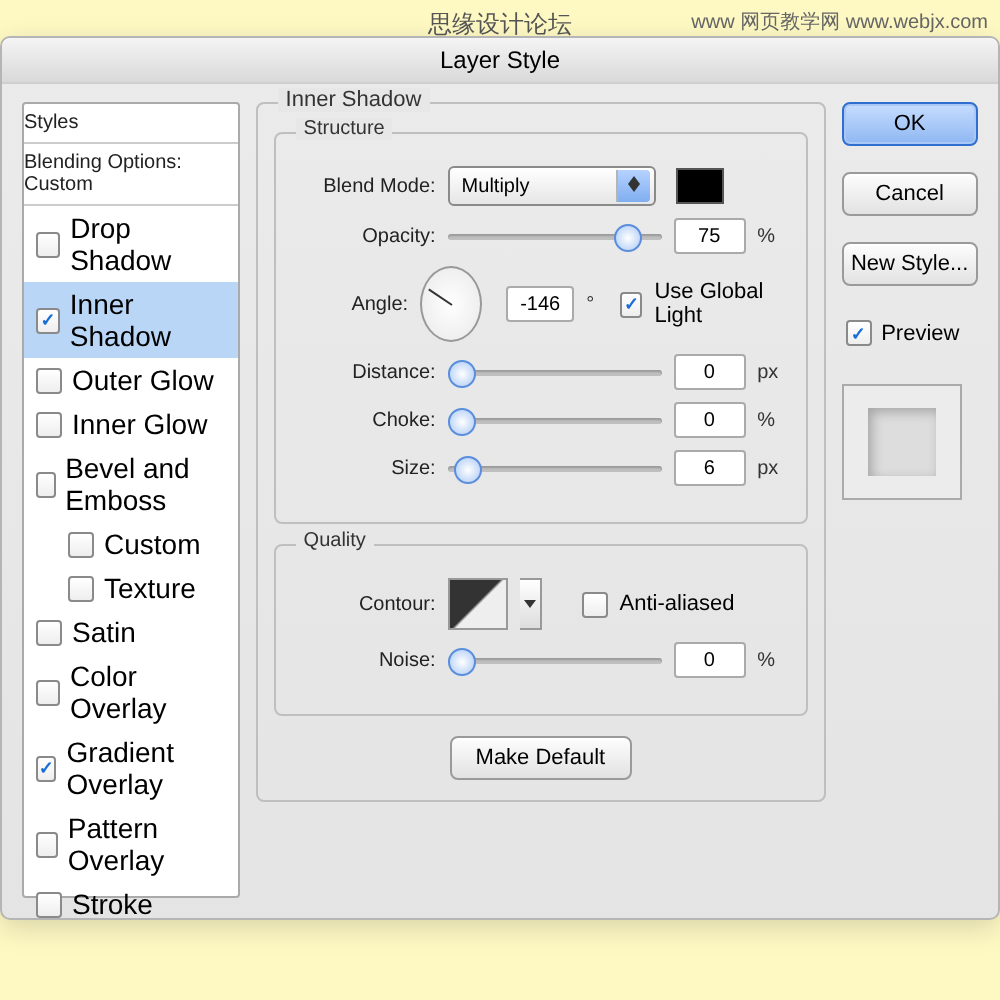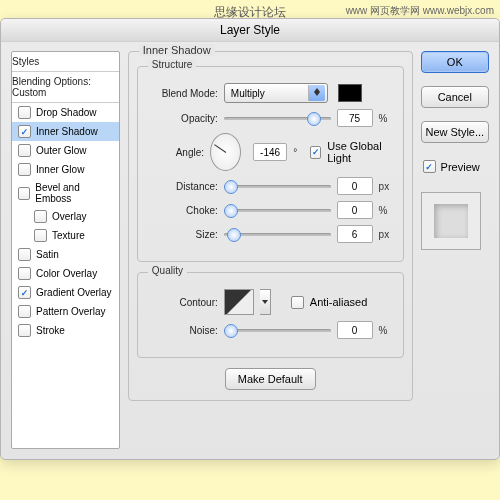--- a/index.html
+++ b/index.html
@@ -5,21 +5,21 @@
 html,body{margin:0;padding:0;font-family:"Lucida Grande","Helvetica Neue",Arial,sans-serif;font-size:11px;color:#000;background:#fff}
 .canvas{width:500px;height:500px;background:#fef9c3;position:relative;overflow:hidden}
 .watermark{position:absolute;top:0;left:0;right:0;text-align:center;font-size:12px;color:#555;padding:4px 0}
 .wm-right{position:absolute;top:4px;right:6px;font-size:10px;color:#666}
 .dialog{position:absolute;top:18px;left:0;right:0;bottom:40px;background:linear-gradient(#ebebeb,#e4e4e4);border:1px solid #b5b5b5;border-radius:5px;box-shadow:0 4px 14px rgba(0,0,0,0.15),inset 0 1px 0 #fff}
 .titlebar{height:22px;line-height:22px;text-align:center;font-size:12px;border-bottom:1px solid #cfcfcf;border-radius:5px 5px 0 0;background:linear-gradient(#f4f4f4,#d9d9d9)}
 .content{position:absolute;top:22px;bottom:0;left:0;right:0;padding:10px;display:flex;gap:8px}
 .sidebar{width:128px;border:1px solid #aaa;background:#fff;border-radius:2px}
 .sb-head{padding:4px 0;border-bottom:1px solid #ccc;font-size:10px;color:#222}
 .sb-head.sub{font-size:10px}
-.sb-item{display:flex;align-items:center;gap:5px;padding:3px 6px;font-size:10px}
+.sb-item{display:flex;align-items:center;gap:5px;padding:3px 6px;font-size:14px}
 .sb-item.selected{background:#b9d6f7}
 .sb-item.indent{padding-left:22px}
 .chk{width:11px;height:11px;border:1px solid #8a8a8a;border-radius:2px;background:linear-gradient(#fff,#eee);display:inline-flex;align-items:center;justify-content:center;font-size:9px;color:#1a6fd6}
 .chk.checked::after{content:"✓";color:#1a6fd6;font-weight:bold}
 .main{flex:1;position:relative}
 .right{width:82px;display:flex;flex-direction:column;gap:13px;align-items:stretch}
 .btn{height:20px;border:1px solid #9a9a9a;border-radius:4px;background:linear-gradient(#fdfdfd,#e2e2e2);font-size:11px;display:flex;align-items:center;justify-content:center;box-shadow:0 1px 0 #fff inset}
 .btn.default{border-color:#2f6fcf;background:linear-gradient(#c6ddff,#8fb7f2);color:#000;box-shadow:0 0 0 1px #a9c8f5 inset}
 .preview-row{display:flex;align-items:flex-end;gap:5px;margin-top:4px;padding-left:2px}
 .preview-swatch{margin-top:6px;width:58px;height:56px;border:1px solid #aaa;background:#ececec;display:flex;align-items:center;justify-content:center}
@@ -78,21 +78,21 @@
         <div class="sb-item">
             <span class="chk"></span>
             <span>Inner Glow</span>
           </div>
         <div class="sb-item">
             <span class="chk"></span>
             <span>Bevel and Emboss</span>
           </div>
         <div class="sb-item indent">
             <span class="chk"></span>
-            <span>Overlay</span>
+            <span>Custom</span>
           </div>
         <div class="sb-item indent">
             <span class="chk"></span>
             <span>Texture</span>
           </div>
         <div class="sb-item">
             <span class="chk"></span>
             <span>Satin</span>
           </div>
         <div class="sb-item">

